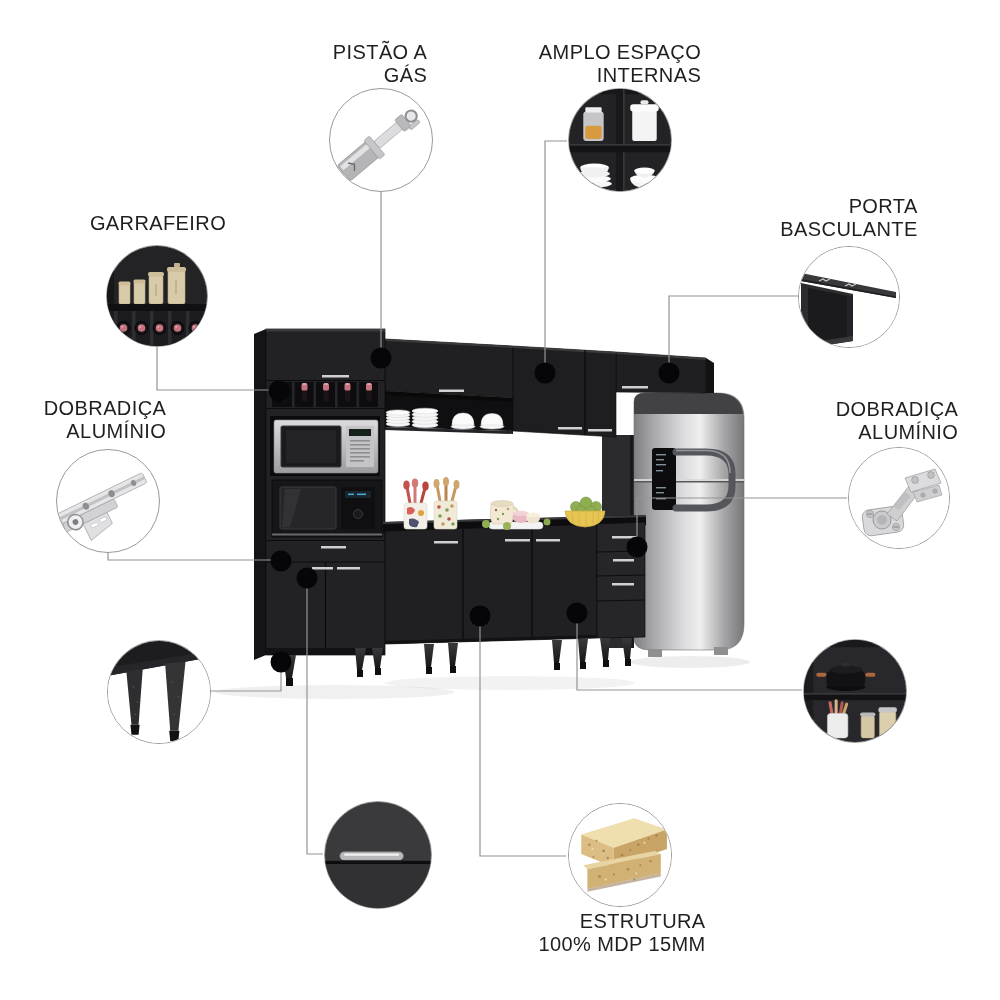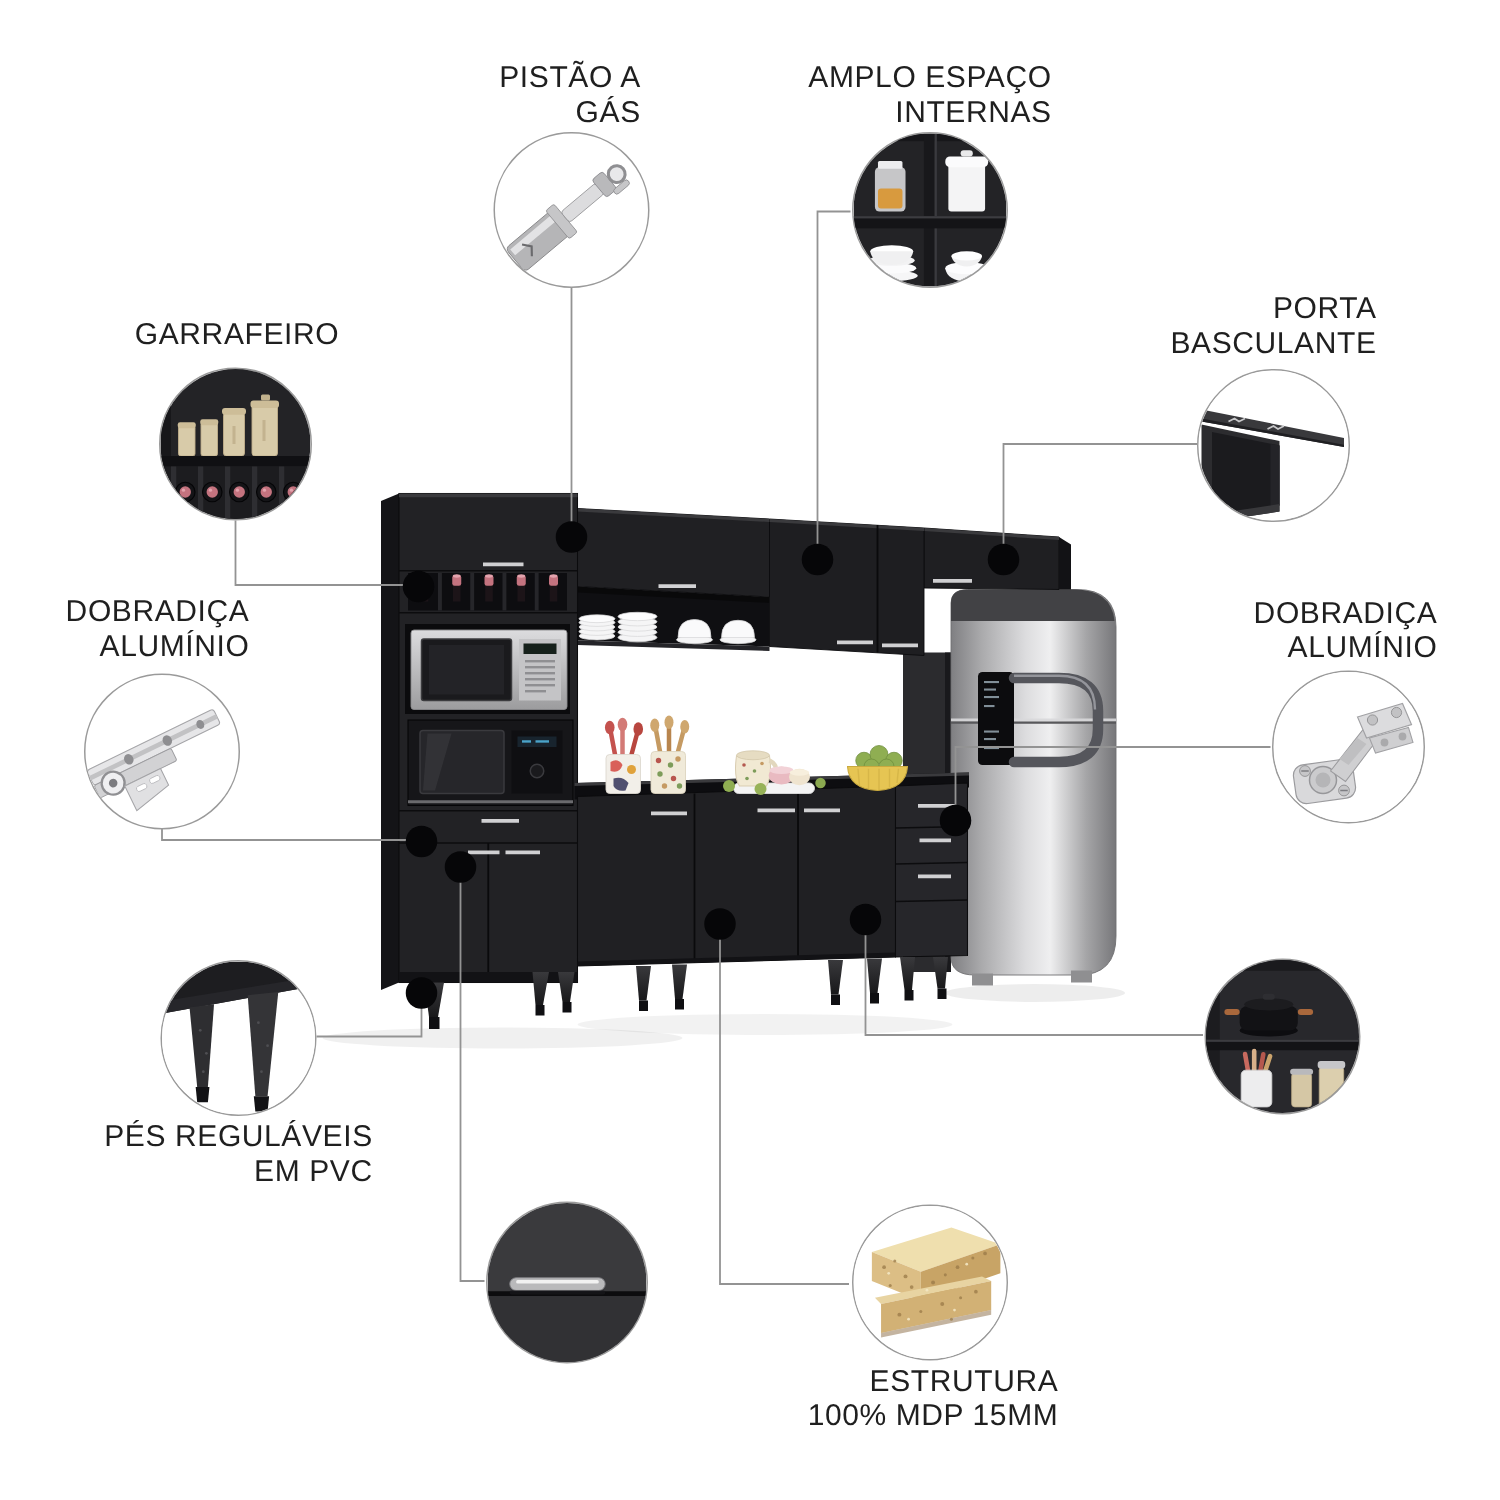--- a/index.html
+++ b/index.html
@@ -371,24 +371,20 @@
   <span>PORTA</span>
   <span>BASCULANTE</span>
 </div>
 <div class="callout-label" style="left:105px;top:397px">
   <span>DOBRADIÇA</span>
   <span>ALUMÍNIO</span>
 </div>
 <div class="callout-label" style="left:897px;top:398px">
   <span>DOBRADIÇA</span>
   <span>ALUMÍNIO</span>
-</div>
-<div class="callout-label" style="left:159px;top:747px">
-  <span>PÉS REGULÁVEIS</span>
-  <span>EM PVC</span>
 </div>
 <div class="callout-label" style="left:622px;top:910px">
   <span>ESTRUTURA</span>
   <span>100% MDP 15MM</span>
 </div>
 
 <div class="callout-circle" style="left:329px;top:88px;width:104px;height:104px">
   <svg viewBox="0 0 100 100">
     <g transform="rotate(-40 50 52)">
       <rect x="2" y="42" width="40" height="20" rx="3" fill="#b5b5b7" stroke="#8a8a8c" stroke-width="0.6"></rect>

